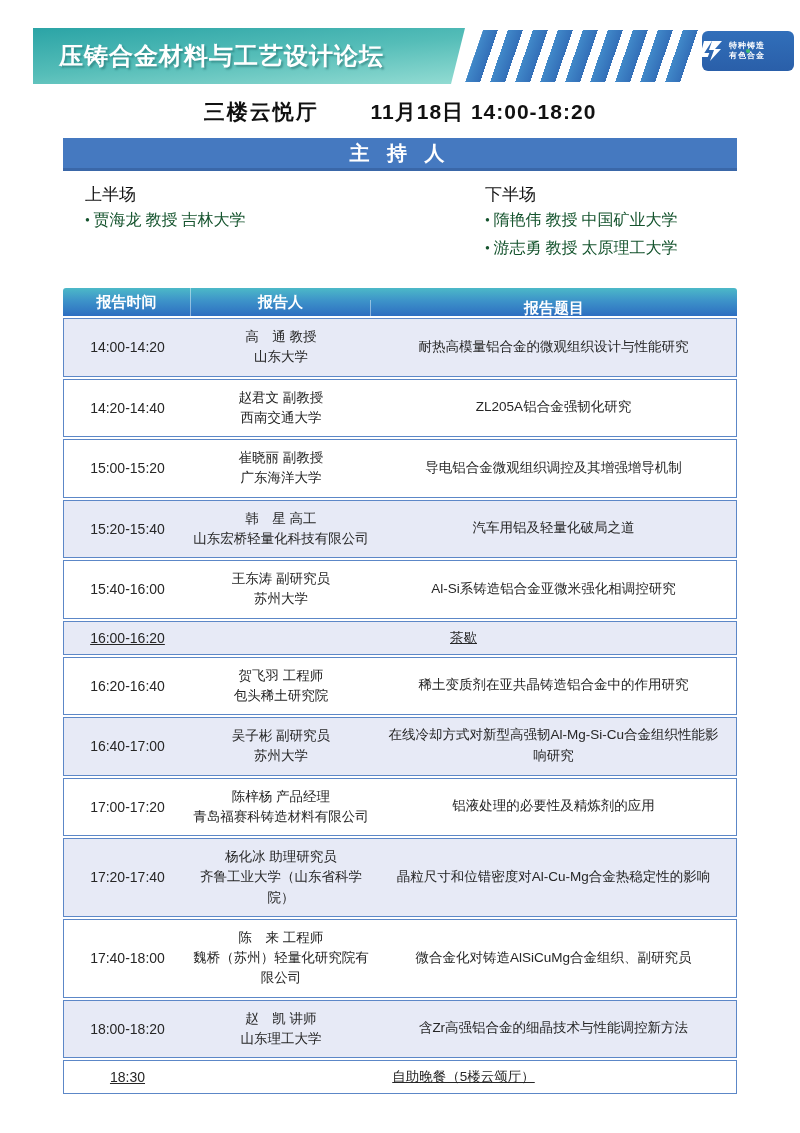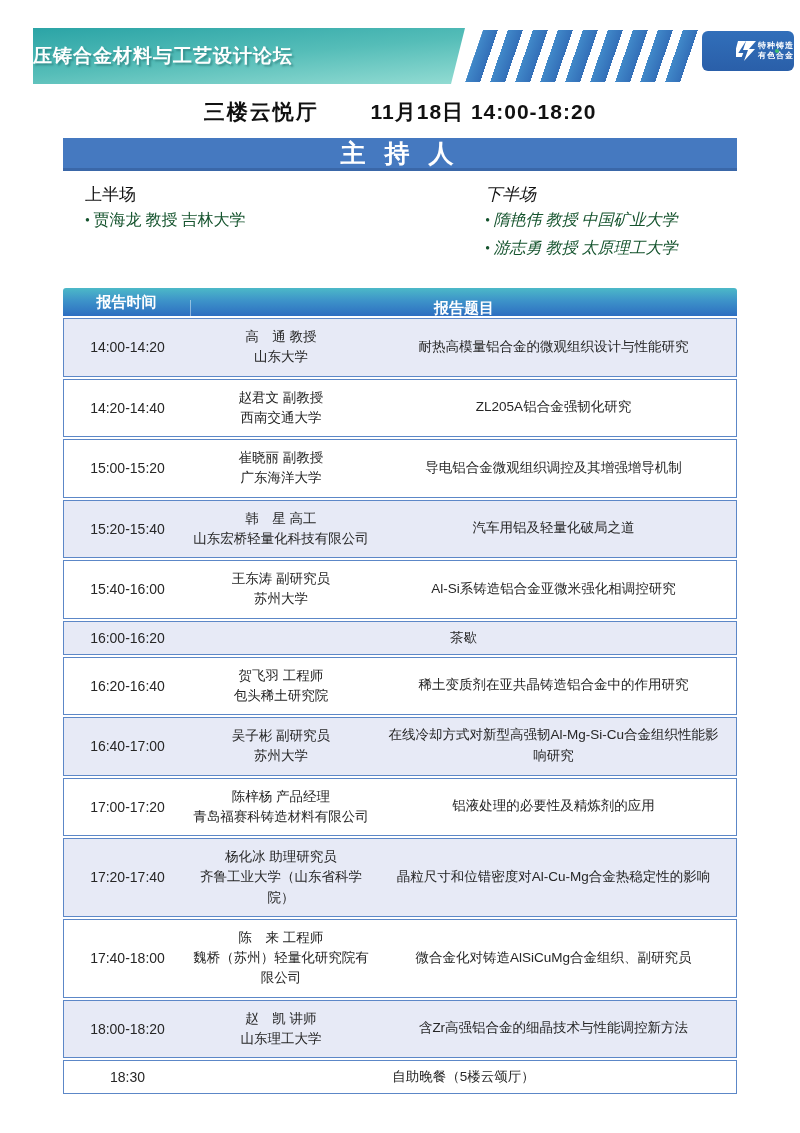--- a/index.html
+++ b/index.html
@@ -14,56 +14,57 @@
 
   
   .banner { position: relative; margin-top: 28px; height: 56px; }
   .banner-teal {
     position: absolute; left: 33px; top: 0; width: 432px; height: 56px;
     background: linear-gradient(175deg, #2ba4a6 0%, #55bdb8 50%, #93dcd3 100%);
     clip-path: polygon(0 0, 100% 0, calc(100% - 14px) 100%, 0 100%);
     display: flex; align-items: center;
   }
   .banner-title {
-    font-size: 19px; font-weight: bold; color: #ffffff;
+    padding-left: 26px;
+    font-size: 24px; font-weight: bold; color: #ffffff;
     letter-spacing: 1px;
     text-shadow: 2px 2px 2px rgba(20,90,90,.45);
     white-space: nowrap;
   }
   .banner-stripes {
     position: absolute; left: 474px; top: 2px; width: 222px; height: 52px;
     transform: skewX(-19deg);
     background: repeating-linear-gradient(90deg,
       #4189c9 0px, #336fb8 15px, rgba(0,0,0,0) 15px, rgba(0,0,0,0) 25px);
   }
   .logo-badge {
     position: absolute; right: 6px; top: 3px; width: 92px; height: 40px;
     background: linear-gradient(180deg, #316fba, #2a5fa9);
     border-radius: 6px;
-    display: flex; align-items: center; justify-content: flex-end; 
+    display: flex; align-items: center; justify-content: flex-start; gap: 5px;
   }
   .logo-glyph { width: 22px; height: 20px; flex: 0 0 auto; }
   .logo-text { color: #ffffff; font-size: 8px; font-weight: bold; line-height: 1.25; letter-spacing: 1px; position: relative; }
   .logo-dot { position: absolute; top: 8px; left: 17px; width: 4px; height: 4px; border-radius: 50%; background: #3fbf6e; }
 
   
   .session-line { margin-top: 14px; text-align: center; font-size: 21px; font-weight: bold; color: #111; }
   .session-venue { font-family: "Liberation Serif", serif; margin-right: 46px; letter-spacing: 2px; }
   .session-datetime { font-family: "Liberation Sans", sans-serif; letter-spacing: 1px; }
 
   
   .hosts-bar {
     margin: 12px 63px 0 63px; height: 33px;
     background: #4579c0; border-bottom: 3px solid #3a67a8;
     display: flex; align-items: center; justify-content: center;
-    color: #fff; font-size: 25px; font-weight: bold; letter-spacing: 6px;
+    color: #fff; font-size: 20px; font-weight: bold; letter-spacing: 6px;
   }
   .hosts-row { display: flex; margin: 12px 63px 0 85px; font-family: "Liberation Serif", serif; }
   .hosts-col { width: 400px; }
-  .hosts-col.second { width: auto; font-style: italic; }
+  .hosts-col.second { width: auto; }
   .hosts-col-label { font-size: 17px; color: #111; }
   .host-item { font-size: 16px; color: #14532d; line-height: 1.75; }
   .host-item::before { content: "• "; font-size: 14px; }
 
   
   .schedule { margin: 26px 63px 0 63px; width: 674px; }
   .sched-header {
     display: flex; height: 28px; align-items: stretch;
     background: linear-gradient(180deg, #4cb9c8 0%, #3d93c9 45%, #2d6ec1 100%);
     border-radius: 3px 3px 0 0;
@@ -75,21 +76,21 @@
   .hcell.h-title { flex: 1; border-left: 1px solid rgba(255,255,255,.45); margin-top: 12px; }
 
   .sched-row {
     display: flex; align-items: center;
     border: 1px solid #5c87c7; margin-top: 2px;
     min-height: 46px;
     font-size: 13.5px; color: #262626;
   }
   .sched-row.odd { background: #e7eaf6; }
   .sched-row.even { background: #ffffff; }
-  .sched-row.merged { min-height: 34px; }
+  .sched-row.merged { min-height: 34px; text-decoration: underline; }
   .cell { text-align: center; }
   .cell-time { width: 127px; font-size: 14px; }
   .cell-speaker { width: 180px; padding: 8px 2px; line-height: 1.5; }
   .cell-title { flex: 1; padding: 6px 16px; line-height: 1.55; }
   .cell-merged { flex: 1; padding: 5px 16px; }
 </style>
 </head>
 <body>
 
 <div class="banner">
@@ -131,20 +132,21 @@
     <div id="hosts-second">
         <div class="host-item">隋艳伟 教授 中国矿业大学</div>
         <div class="host-item">游志勇 教授 太原理工大学</div>
       </div>
   </div>
 </div>
 
 <div class="schedule">
   <div class="sched-header">
     <div class="hcell h-time">报告时间</div>
+    <div class="hcell h-speaker">报告人</div>
     <div class="hcell h-title">报告题目</div>
   </div>
   <div id="schedule-body">
       <div class="sched-row odd">
         <div class="cell cell-time">14:00-14:20</div>
         <div class="cell cell-speaker">
           <div>高　通 教授</div>
           <div>山东大学</div>
         </div>
         <div class="cell cell-title">耐热高模量铝合金的微观组织设计与性能研究</div>

